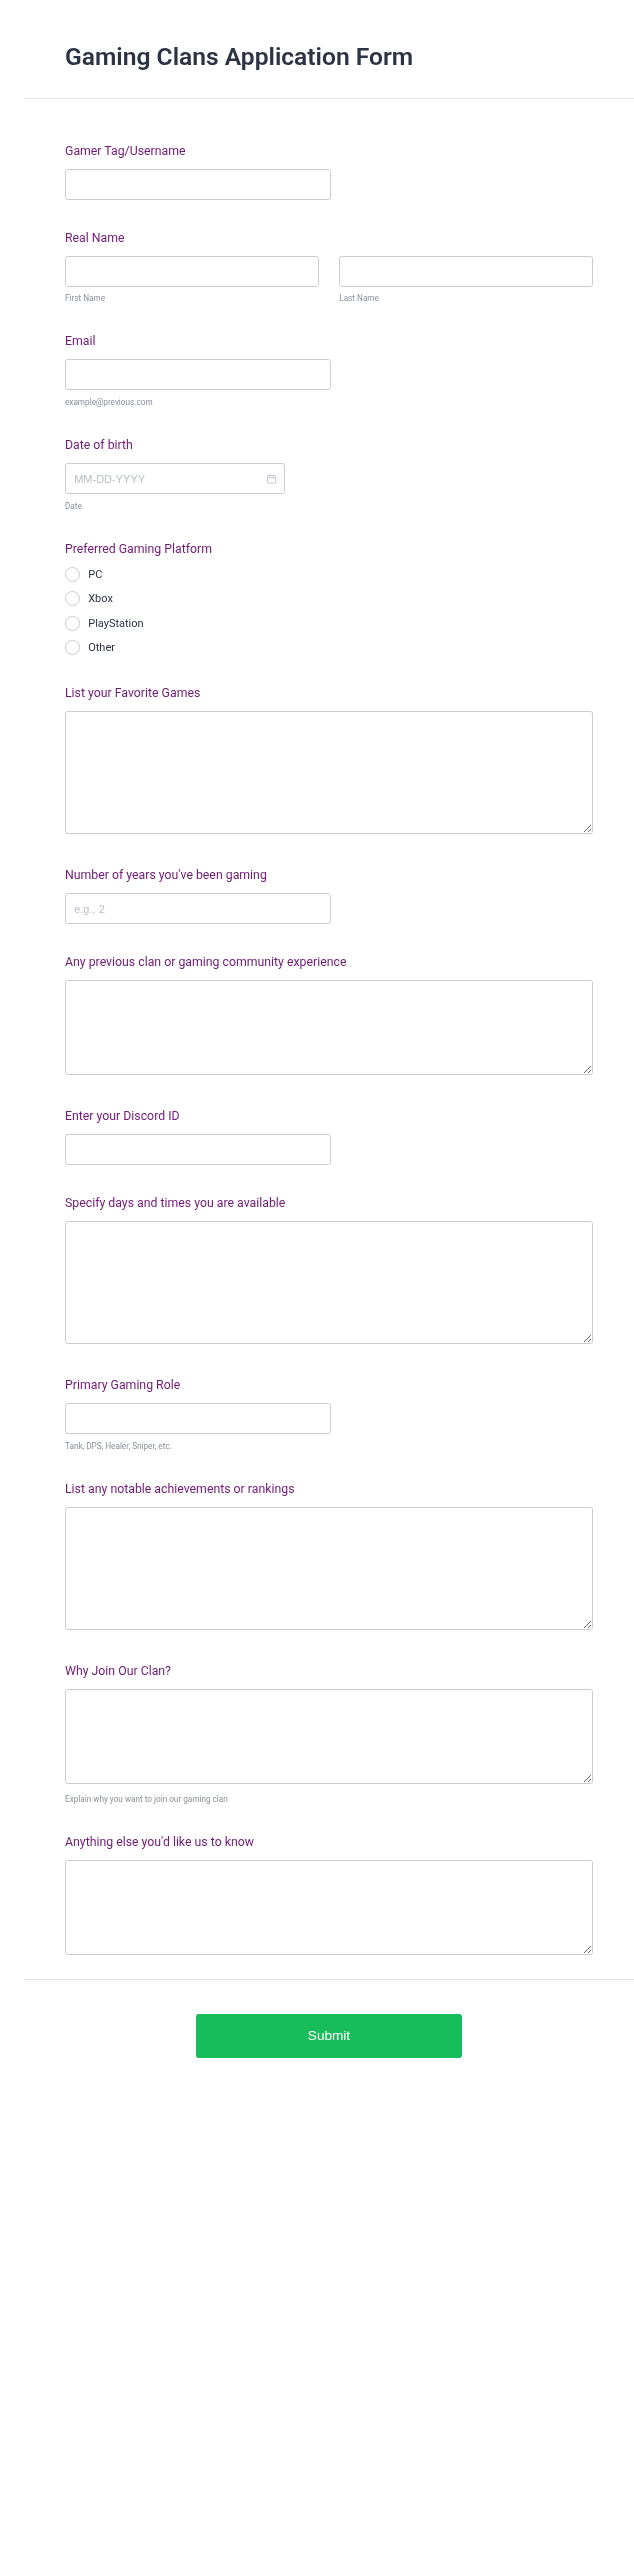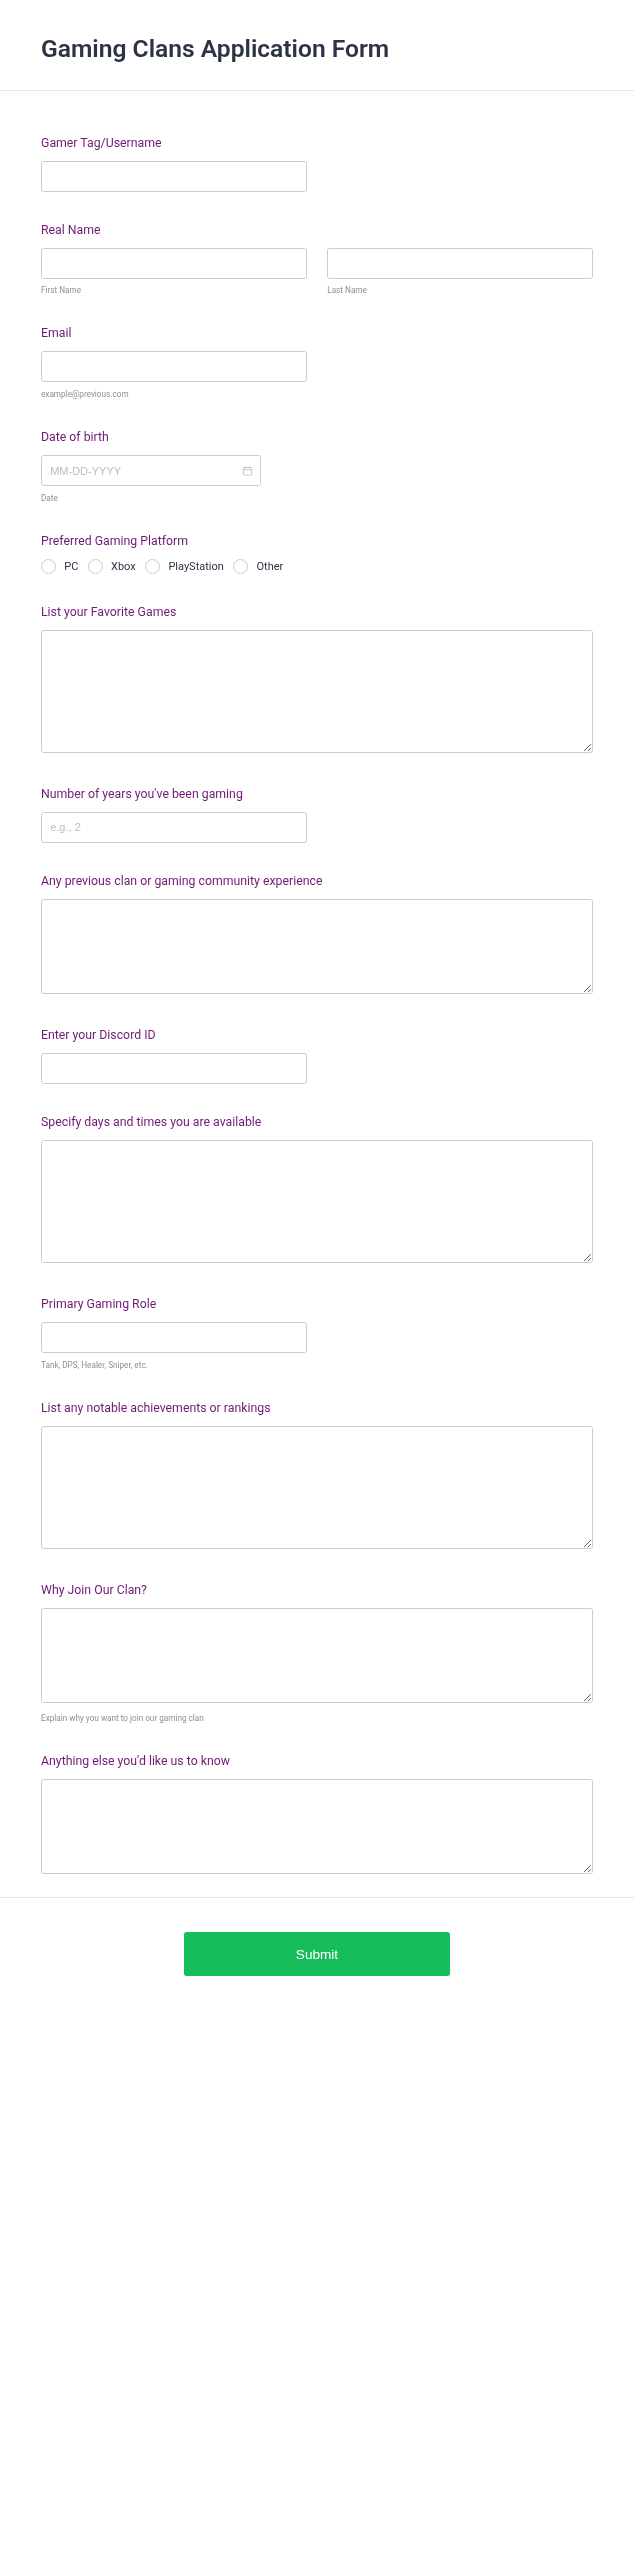--- a/index.html
+++ b/index.html
@@ -3,21 +3,22 @@
   <meta charset="utf-8">
   <style>
     * { box-sizing: border-box; margin: 0; padding: 0; }
     body {
       font-family: -apple-system, BlinkMacSystemFont, "Segoe UI", Roboto, Helvetica, Arial, sans-serif;
       background: #ffffff;
       color: #2c3345;
     }
     .container {
       width: 634px;
-      margin: 0 auto;
+      margin: 8px auto;
+      padding-left: 24px;
     }
     .header {
       padding: 34px 41px 27px 41px;
       border-bottom: 0.7px solid #e5e5e5;
     }
     .title {
       font-size: 24.6px;
       font-weight: 600;
       color: #2c3345;
     }
@@ -73,21 +74,21 @@
       position: absolute;
       right: 8.2px;
       top: 50%;
       transform: translateY(-50%);
       width: 11px;
       height: 11px;
       color: #b8bdc9;
     }
     .radio-group {
       display: flex;
-      flex-direction: row;
+      flex-direction: column;
       gap: 9.5px;
     }
     .radio-item {
       display: flex;
       align-items: center;
       gap: 8.2px;
       cursor: pointer;
     }
     .radio-circle {
       width: 15px;

